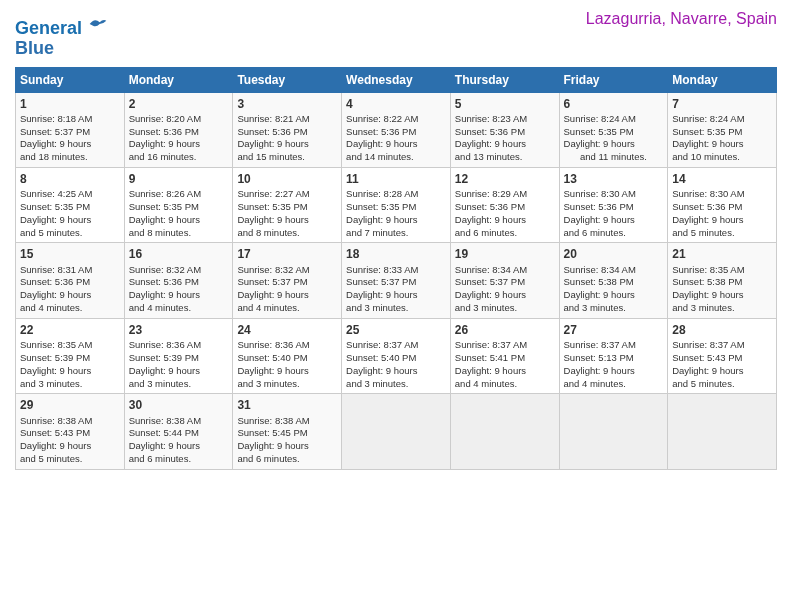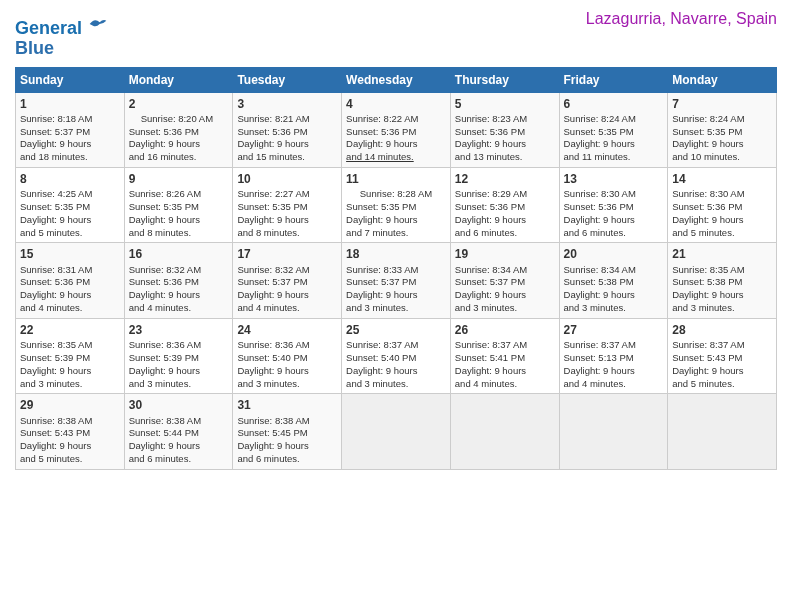--- a/index.html
+++ b/index.html
@@ -133,52 +133,52 @@
     <tr>
           <td>
             <span class="day-num">1</span>
             <span style="display: block;">Sunrise: 8:18 AM</span>
             <span style="display: block;">Sunset: 5:37 PM</span>
             <span style="display: block;">Daylight: 9 hours</span>
             <span style="display: block;">and 18 minutes.</span>
           </td>
           <td>
             <span class="day-num">2</span>
-            <span style="display: block; margin-left: 12px;">Sunrise: 8:20 AM</span>
+            <span style="display: block;">Sunrise: 8:20 AM</span>
             <span style="display: block;">Sunset: 5:36 PM</span>
             <span style="display: block;">Daylight: 9 hours</span>
             <span style="display: block;">and 16 minutes.</span>
           </td>
           <td>
             <span class="day-num">3</span>
             <span style="display: block;">Sunrise: 8:21 AM</span>
             <span style="display: block;">Sunset: 5:36 PM</span>
             <span style="display: block;">Daylight: 9 hours</span>
             <span style="display: block;">and 15 minutes.</span>
           </td>
           <td>
             <span class="day-num">4</span>
             <span style="display: block;">Sunrise: 8:22 AM</span>
             <span style="display: block;">Sunset: 5:36 PM</span>
             <span style="display: block;">Daylight: 9 hours</span>
-            <span style="display: block; text-decoration: underline;">and 14 minutes.</span>
+            <span style="display: block;">and 14 minutes.</span>
           </td>
           <td>
             <span class="day-num">5</span>
             <span style="display: block;">Sunrise: 8:23 AM</span>
             <span style="display: block;">Sunset: 5:36 PM</span>
             <span style="display: block;">Daylight: 9 hours</span>
             <span style="display: block;">and 13 minutes.</span>
           </td>
           <td>
             <span class="day-num">6</span>
             <span style="display: block;">Sunrise: 8:24 AM</span>
             <span style="display: block;">Sunset: 5:35 PM</span>
             <span style="display: block;">Daylight: 9 hours</span>
-            <span style="display: block;">and 11 minutes.</span>
+            <span style="display: block; text-align: center;">and 11 minutes.</span>
           </td>
           <td>
             <span class="day-num">7</span>
             <span style="display: block;">Sunrise: 8:24 AM</span>
             <span style="display: block;">Sunset: 5:35 PM</span>
             <span style="display: block;">Daylight: 9 hours</span>
             <span style="display: block;">and 10 minutes.</span>
           </td>
         </tr>
         <tr>
@@ -198,21 +198,21 @@
           </td>
           <td>
             <span class="day-num">10</span>
             <span style="display: block;">Sunrise: 2:27 AM</span>
             <span style="display: block;">Sunset: 5:35 PM</span>
             <span style="display: block;">Daylight: 9 hours</span>
             <span style="display: block;">and 8 minutes.</span>
           </td>
           <td>
             <span class="day-num">11</span>
-            <span style="display: block; text-align: center;">Sunrise: 8:28 AM</span>
+            <span style="display: block;">Sunrise: 8:28 AM</span>
             <span style="display: block;">Sunset: 5:35 PM</span>
             <span style="display: block;">Daylight: 9 hours</span>
             <span style="display: block;">and 7 minutes.</span>
           </td>
           <td>
             <span class="day-num">12</span>
             <span style="display: block;">Sunrise: 8:29 AM</span>
             <span style="display: block;">Sunset: 5:36 PM</span>
             <span style="display: block;">Daylight: 9 hours</span>
             <span style="display: block;">and 6 minutes.</span>

